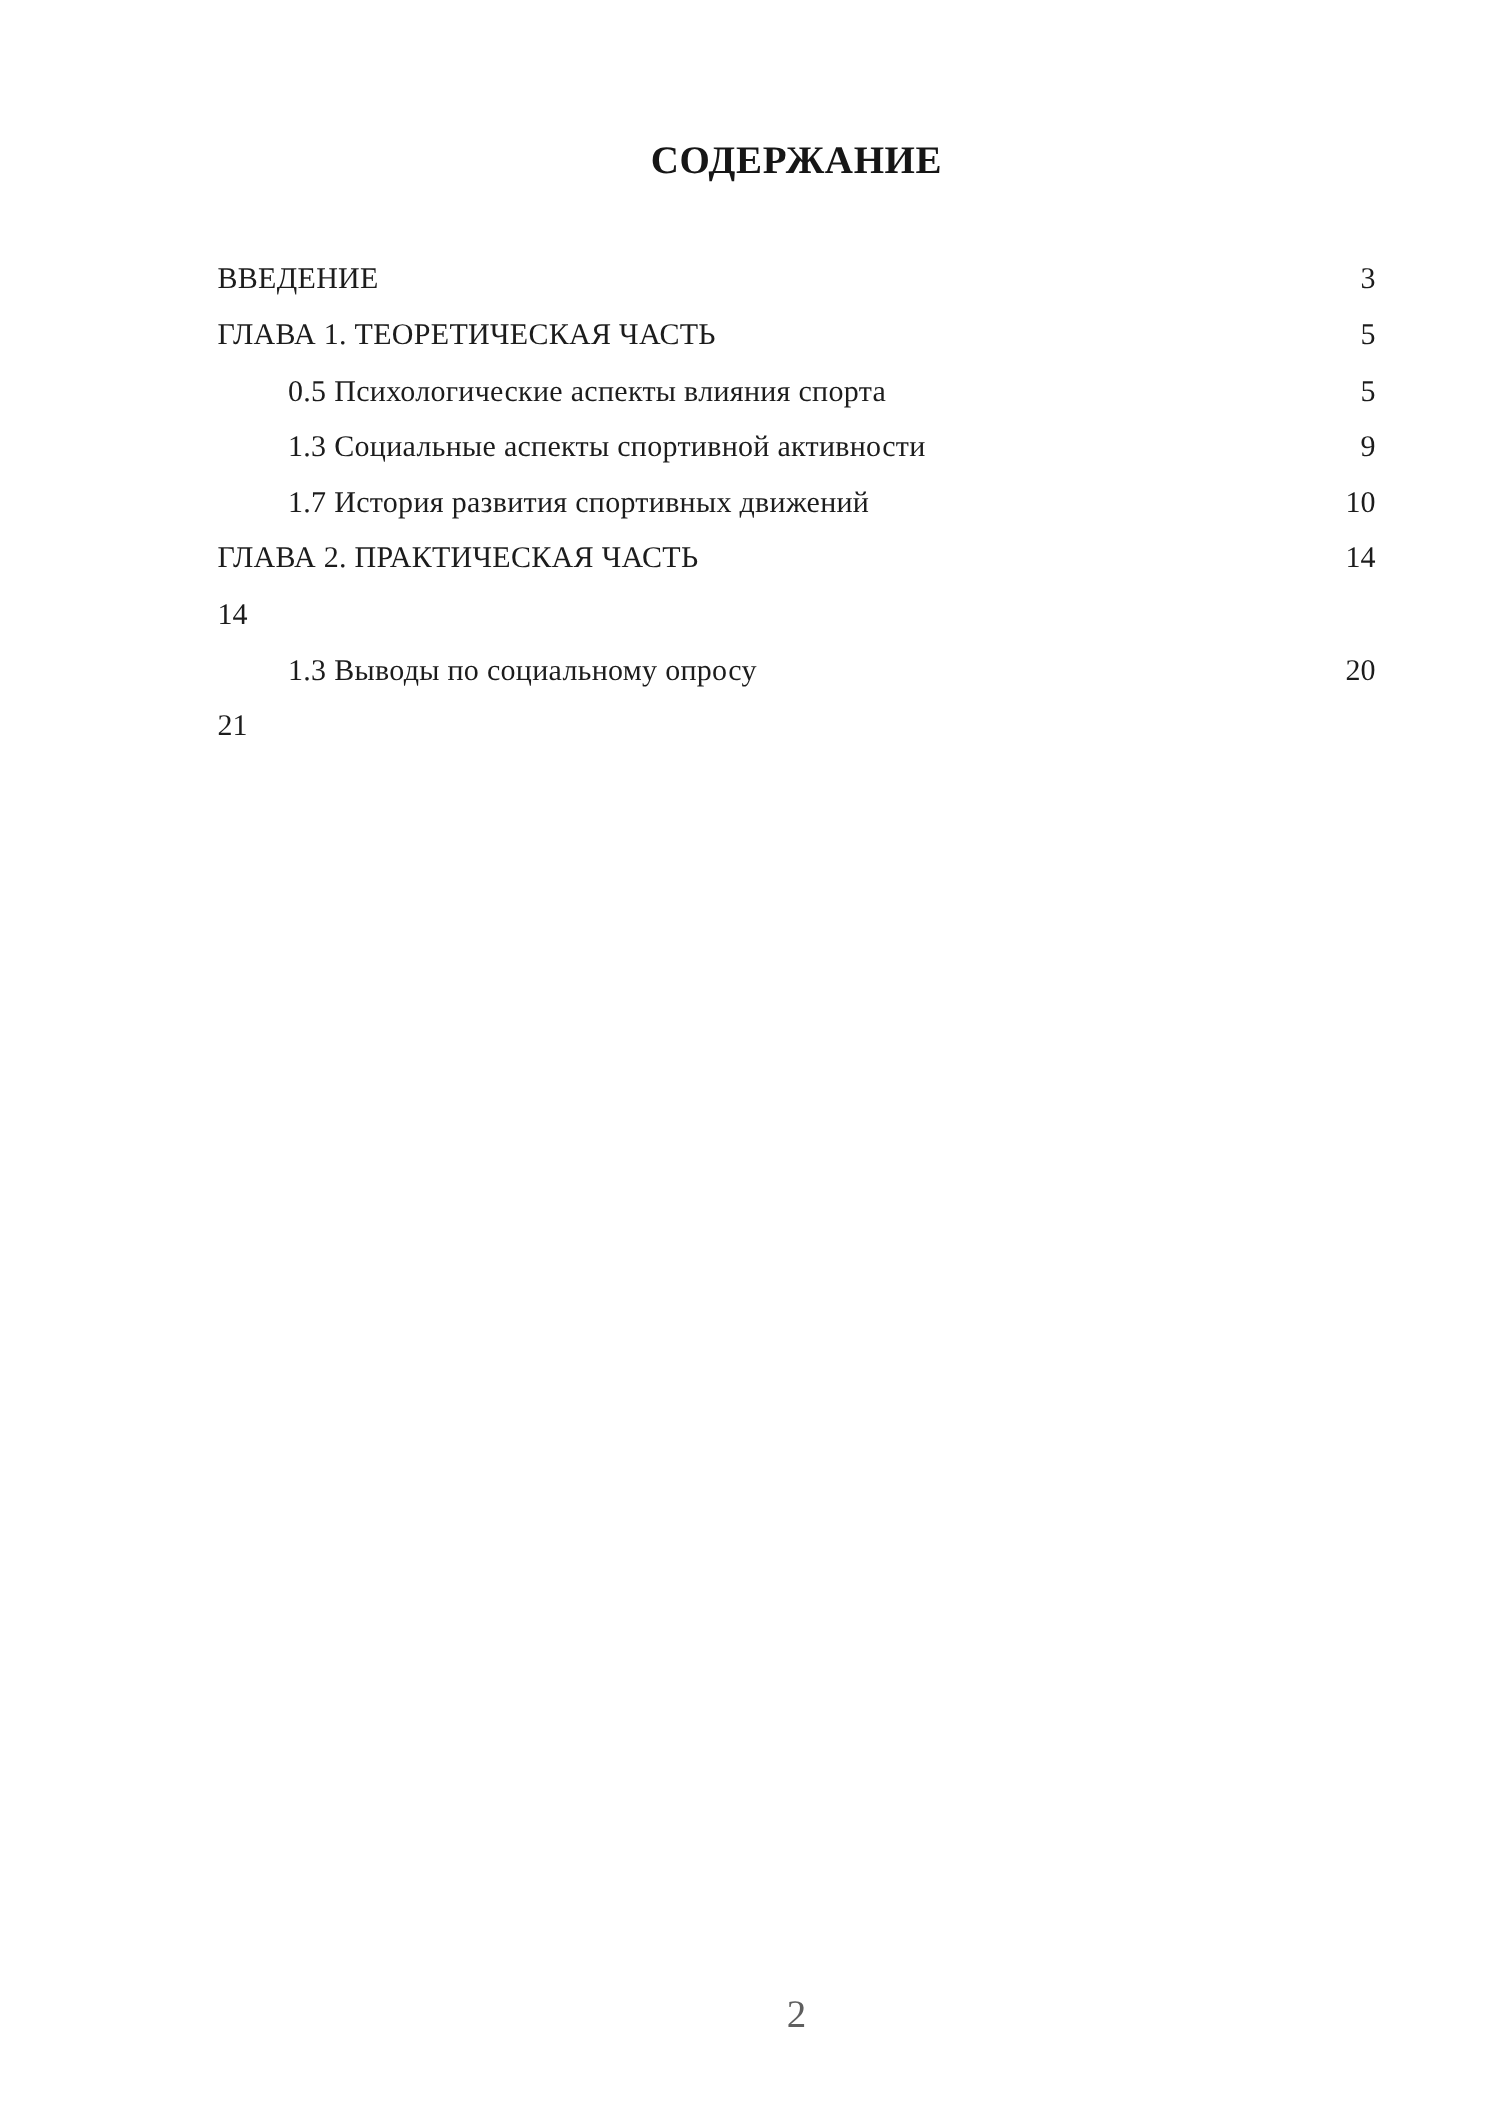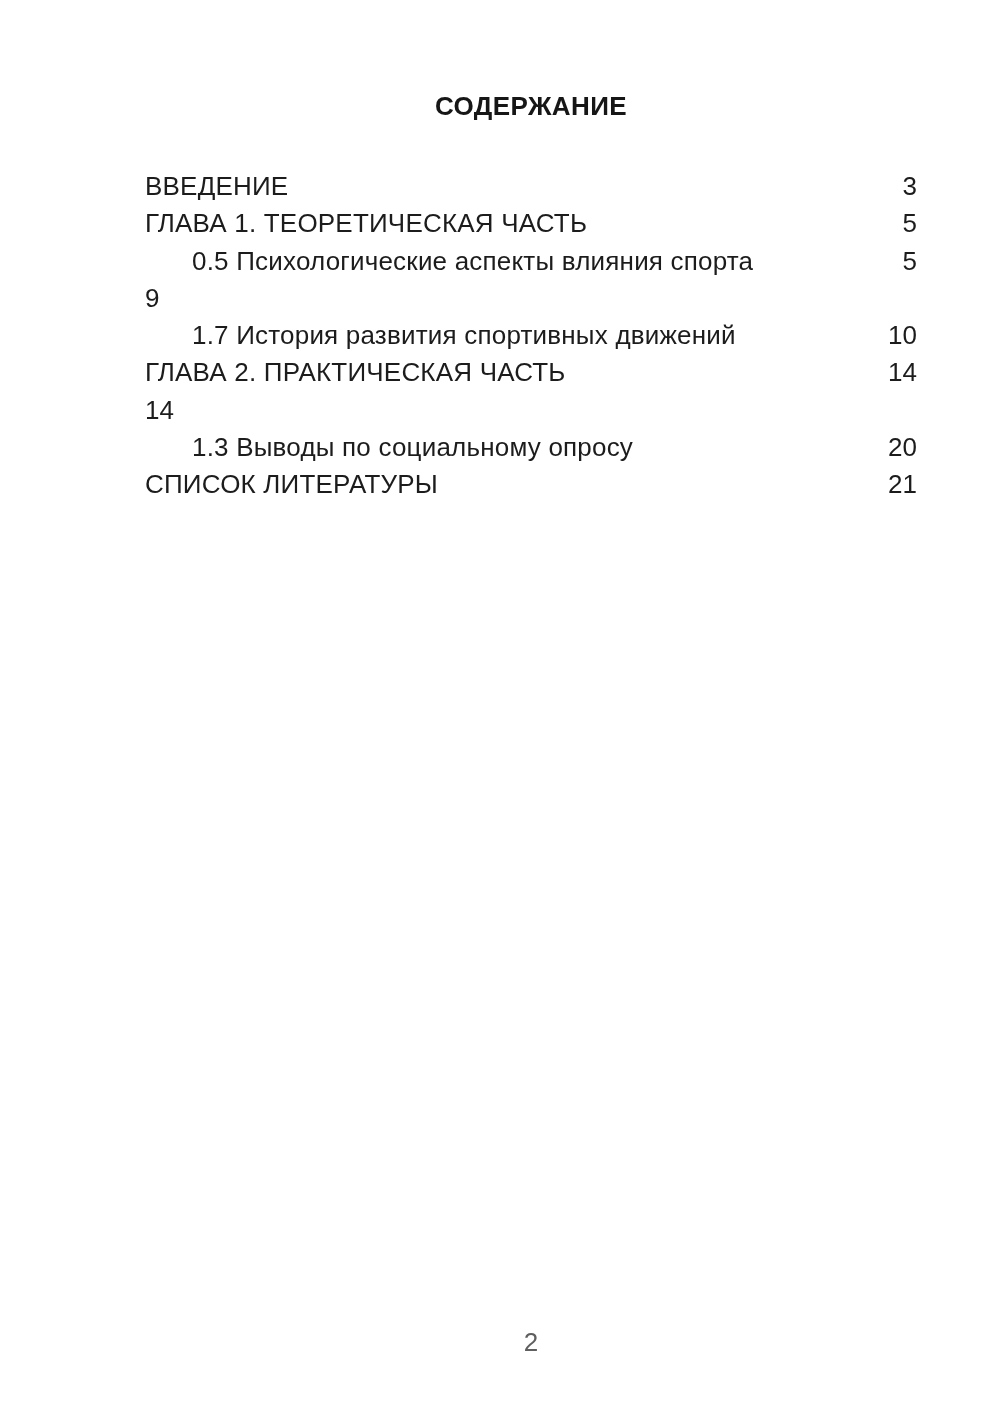--- a/index.html
+++ b/index.html
@@ -5,21 +5,21 @@
   html, body {
     margin: 0;
     padding: 0;
     background: #ffffff;
   }
   .page {
     position: relative;
     width: 1000px;
     height: 1414px;
     background: #ffffff;
-    font-family: Liberation Sans, sans-serif;
+    font-family: Liberation Serif, serif;
     color: #1c1c1c;
     overflow: hidden;
   }
   .doc-title {
     position: absolute;
     top: 88px;
     left: 145px;
     right: 83px;
     margin: 0;
     text-align: center;
@@ -32,21 +32,21 @@
   .toc {
     position: absolute;
     top: 168px;
     left: 145px;
     right: 83px;
   }
   .toc-row {
     display: flex;
     justify-content: space-between;
     align-items: baseline;
-    font-size: 26px;
+    font-size: 20px;
     line-height: 37.3px;
     white-space: nowrap;
   }
   .toc-row .toc-label {
     letter-spacing: 0.2px;
   }
   .toc-row.level-1 .toc-label {
     padding-left: 47px;
   }
   .toc-page {
@@ -81,20 +81,21 @@
     <span class="toc-page">5</span>
   </div>
 
   <div class="toc-row level-1">
     <span class="toc-label">0.5 Психологические аспекты влияния спорта</span>
     <span class="toc-page">5</span>
   </div>
 
 
   <div class="toc-row level-1">
+    <span class="toc-label">1.3 Социальные аспекты спортивной активности</span>
     <span class="toc-page">9</span>
   </div>
 
   <div class="toc-row level-1">
     <span class="toc-label">1.7 История развития спортивных движений</span>
     <span class="toc-page">10</span>
   </div>
 
   <div class="toc-row level-0">
     <span class="toc-label">ГЛАВА 2. ПРАКТИЧЕСКАЯ ЧАСТЬ</span>
@@ -105,21 +106,20 @@
     <span class="toc-page">14</span>
   </div>
 
   <div class="toc-row level-1">
     <span class="toc-label">1.3 Выводы по социальному опросу</span>
     <span class="toc-page">20</span>
   </div>
 
 
   <div class="toc-row level-0">
-    <span class="toc-label">СПИСОК ЛИТЕРАТУРЫ</span>
     <span class="toc-page">21</span>
   </div>
 </div>
 
   <div class="page-footer">
     <span>2</span>
   </div>
 
 </div>
 

